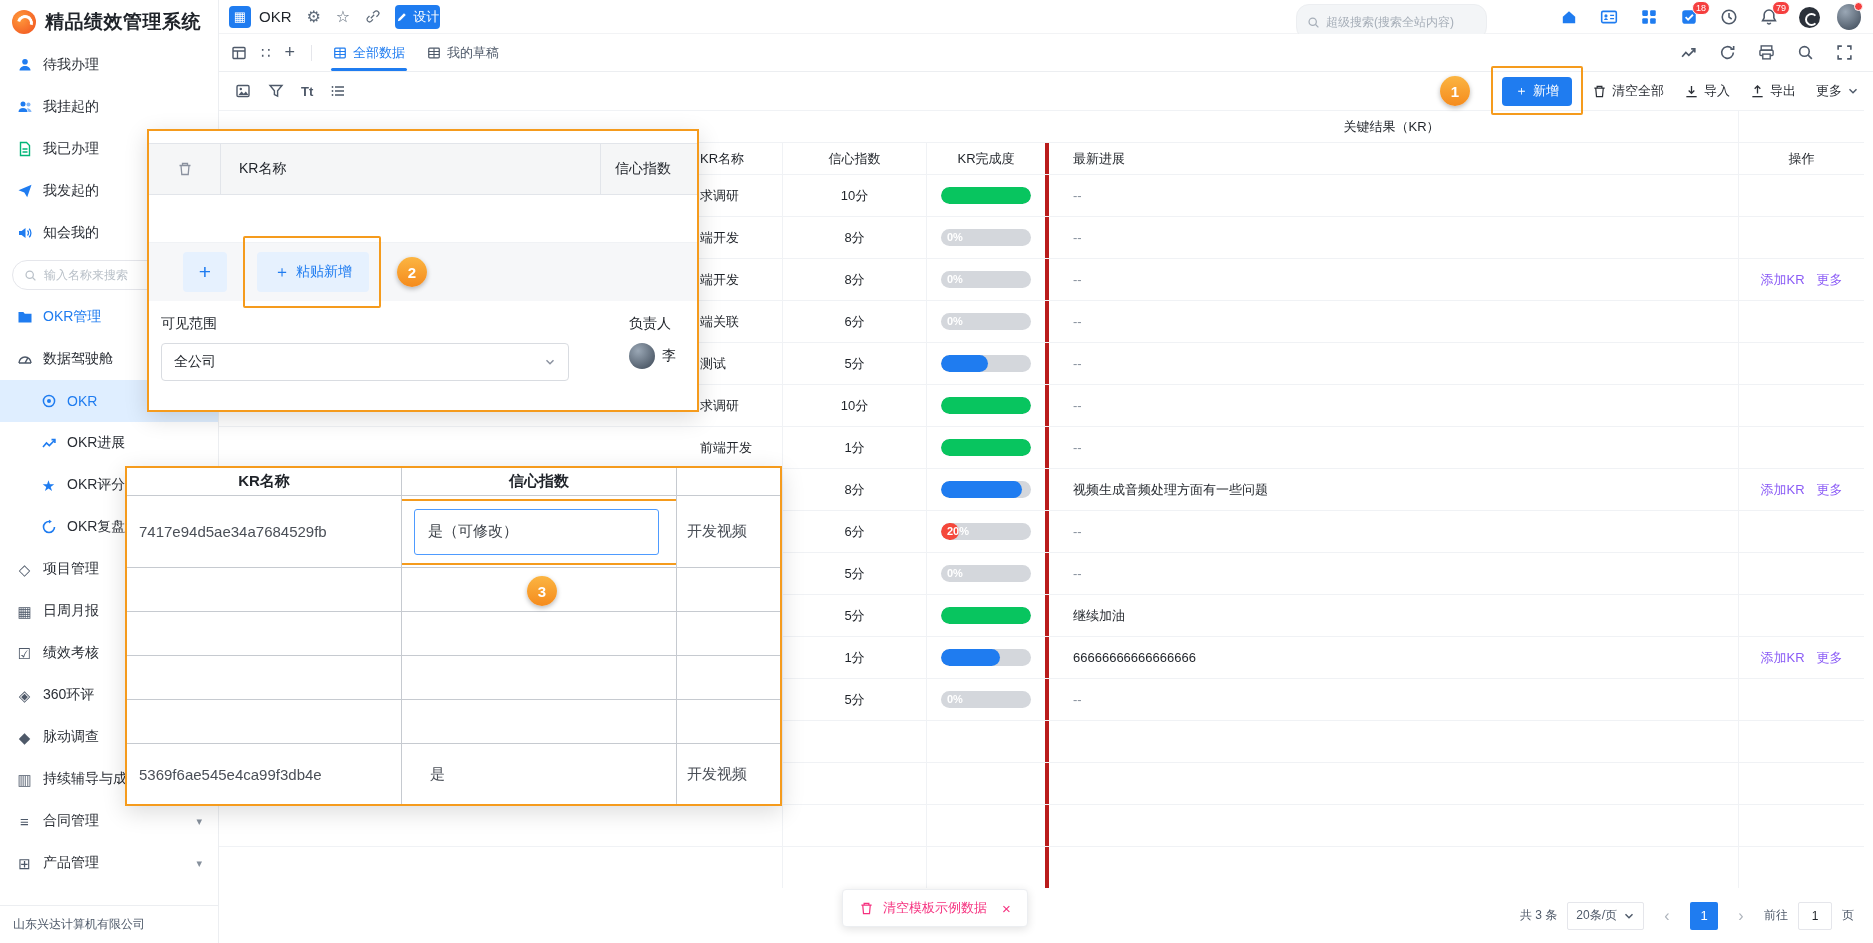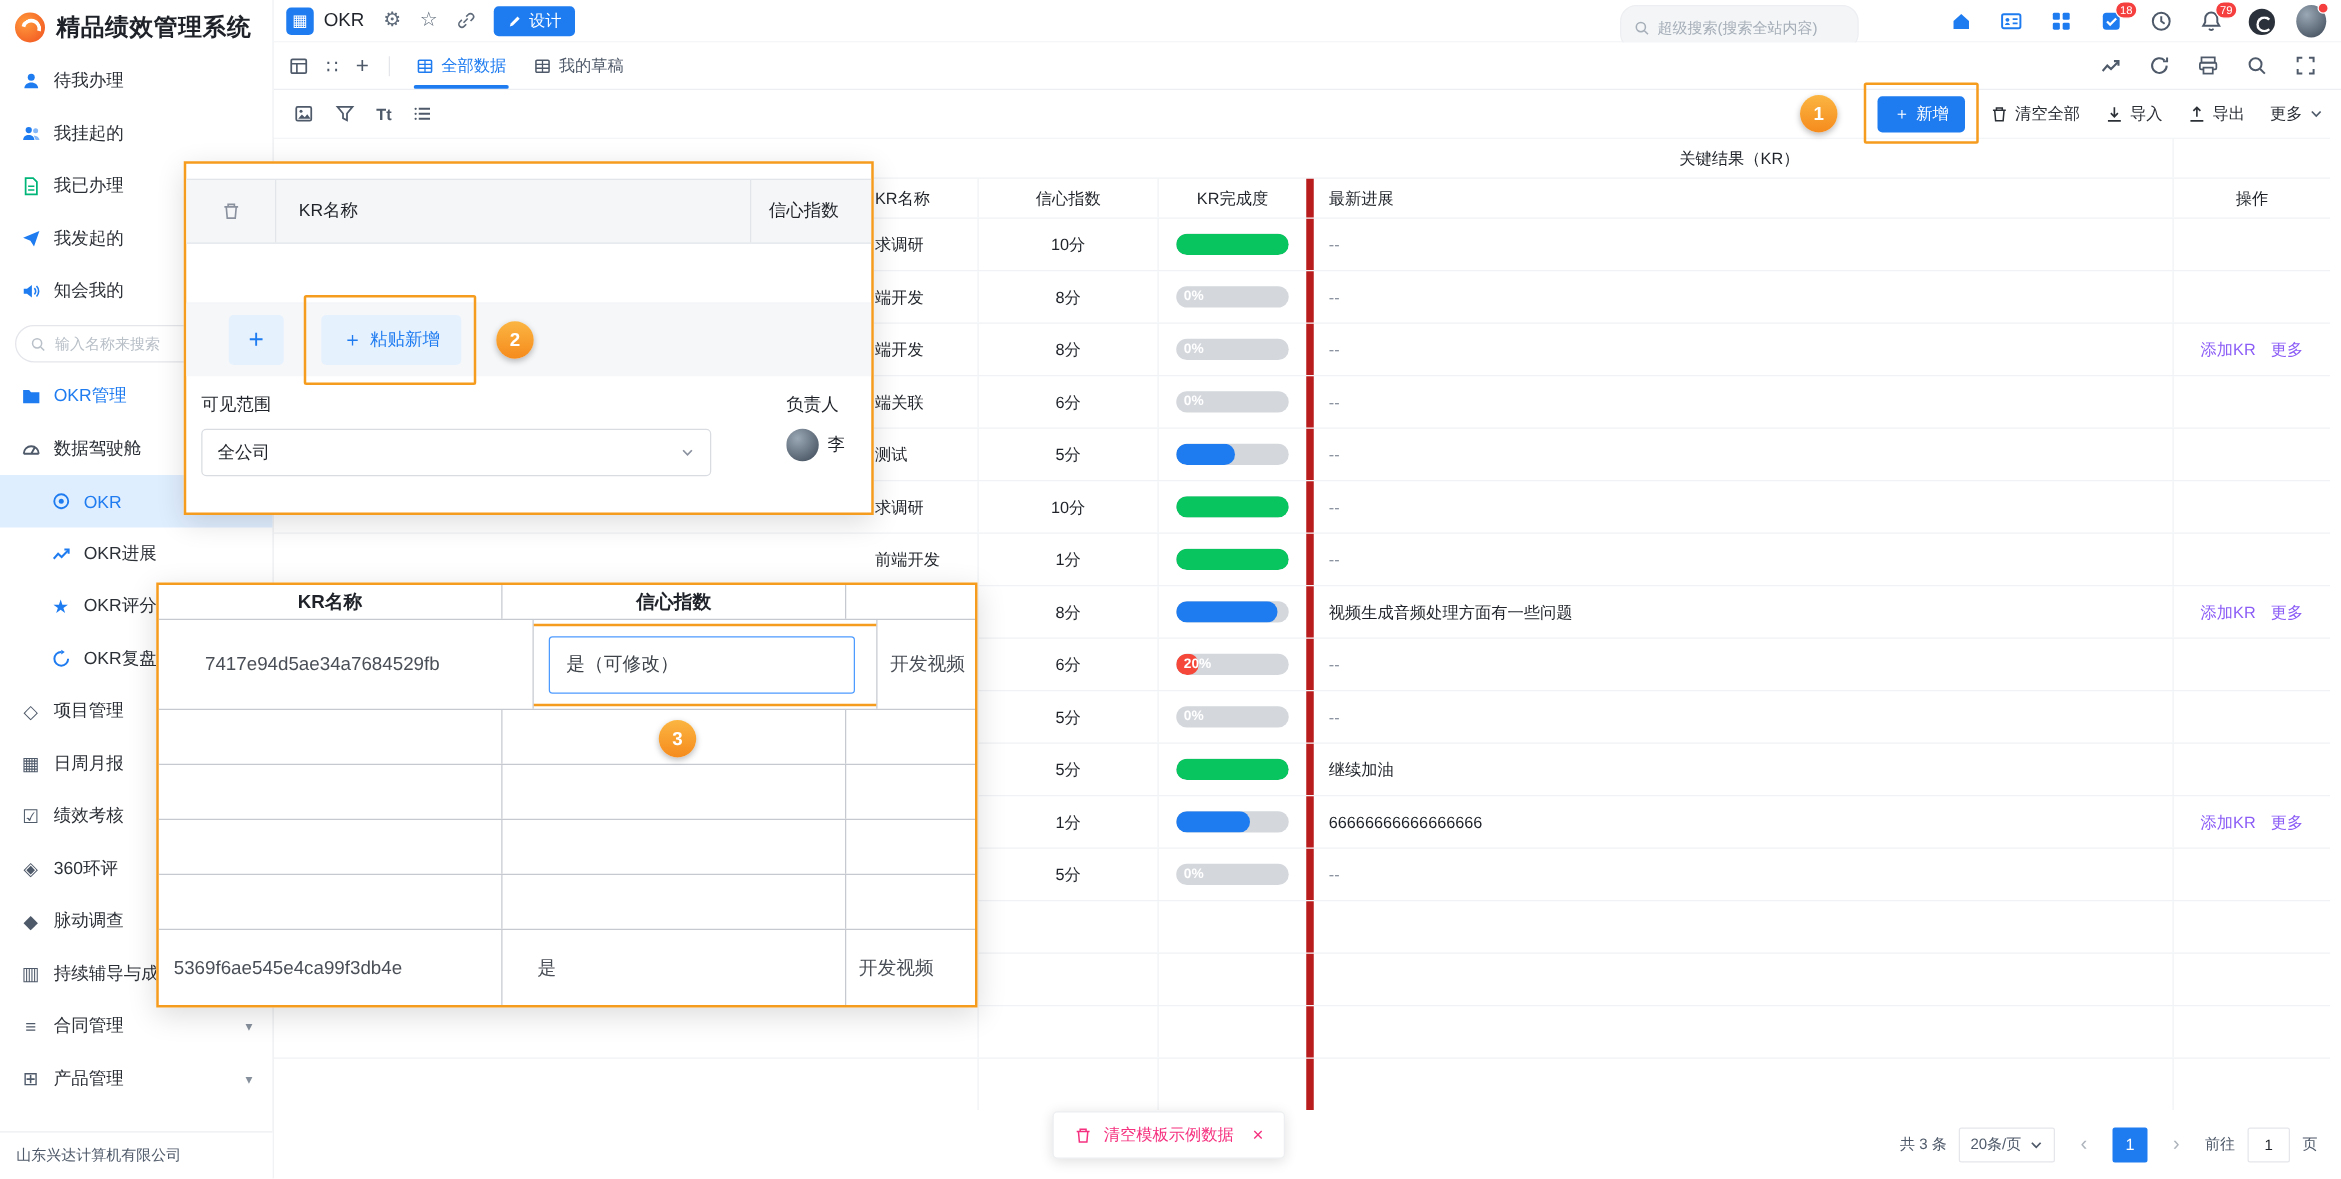--- a/index.html
+++ b/index.html
@@ -28,21 +28,21 @@
   .side-search { margin:6px 12px; height:30px; border:1px solid #e5e6eb; border-radius:15px; display:flex; align-items:center; gap:7px; padding:0 11px; color:#b9c0c8; font-size:12px; }
   .side-search .svgi { width:13px; height:13px; color:#b9c0c8; }
   .company { position:absolute; bottom:0; left:0; width:100%; height:38px; border-top:1px solid #eceef1; display:flex;  align-items:center; padding:0 13px; font-size:12px; color:#4e5969; background:#fff; }
 
   
   .topbar { position:absolute; left:219px; top:0; width:1654px; height:34px; display:flex; align-items:center; padding-left:10px; gap:15px; border-bottom:1px solid #f2f3f5; background:#fff; z-index:6; }
   .app-chip { display:flex; align-items:center; gap:8px; }
   .app-chip .sq { width:22px; height:22px; border-radius:4px; background:#1f7cf0; color:#fff; display:flex; align-items:center; justify-content:center; font-size:13px; }
   .app-chip .nm { font-size:15px; color:#1f2329; }
   .top-ic { color:#5f6b7a; font-size:16px; line-height:1; display:flex; align-items:center; cursor:pointer; }
-  .btn-design { height:24px; background:#1f7cf0; color:#fff; border:none; border-radius:4px; padding:0 11px; font-size:13px; display:flex; align-items:center; gap:5px; cursor:pointer; font-family:Liberation Sans, sans-serif; }
+  .btn-design { height:24px; background:#1f7cf0; color:#fff; border:none; border-radius:4px; padding:0 1px; font-size:13px; display:flex; align-items:center; gap:5px; cursor:pointer; font-family:Liberation Sans, sans-serif; }
   .btn-design .svgi { width:12px; height:12px; }
   .top-search { position:absolute; left:1077px; top:4px; width:191px; height:36px; border-radius:13px; background:#f3f5f7; border:1px solid #eceef1; display:flex; align-items:center; gap:6px; padding:0 10px; color:#a6aeb8; font-size:12px; }
   .top-search .svgi { width:13px; height:13px; }
   .top-icons { position:absolute; right:12px; top:0; height:34px; display:flex; align-items:center; gap:16px; }
   .tico { position:relative; display:flex; align-items:center; justify-content:center; width:24px; height:24px; cursor:pointer; }
   .tico .svgi { width:18px; height:18px; }
   .badge { position:absolute; top:-4px; right:-9px; min-width:16px; height:14px; background:#f53f3f; color:#fff; border-radius:8px; font-size:9px; display:flex; align-items:center; justify-content:center; padding:0 3px; border:1px solid #fff; }
   .theme-circle { width:21px; height:21px; border-radius:50%; background:#2b313a; position:relative; }
   .theme-circle::after { content:""; position:absolute; left:6px; top:6px; width:9px; height:9px; border-radius:50%; border:2px solid #fff; border-right-color:transparent; }
   .avatar { width:26px; height:26px; border-radius:50%; background:radial-gradient(circle at 35% 30%, #9aa7b5, #3a4654); position:relative; }
@@ -88,21 +88,21 @@
 
   
   .maintable { position:absolute; left:219px; top:110px; width:1645px; border-top:1px solid #f0f2f5; background:#fff; font-size:13px; }
   .trow { display:flex; height:42px; border-bottom:1px solid #f0f2f5; }
   .trow.hdr, .trow.grp { height:32px; }
   .cell { height:100%; display:flex; align-items:center; overflow:hidden; white-space:nowrap; }
   .cell.lead { width:331px; }
   .cell.name { width:232px; padding-left:150px; }
   .cell.conf { width:144px; justify-content:center; border-left:1px solid #f0f2f5; }
   .cell.comp { width:119px; justify-content:center; border-left:1px solid #f0f2f5; }
-  .cell.prog { width:693px; padding:0 12px; border-left:6px solid #b91c1c; }
+  .cell.prog { width:693px; padding:0 24px; border-left:4px solid #b91c1c; }
   .cell.act  { width:126px; justify-content:center; gap:12px; border-left:1px solid #f0f2f5; }
   .trow.grp .cell { border-left:none; }
   .trow.grp .cell.gspan { width:826px; }
   .trow.grp .cell.prog { justify-content:center; padding:0; }
   .trow.grp .cell.act { border-left:1px solid #f0f2f5; }
   .muted { color:#86909c; }
   .lnk { color:#8b5cf6; cursor:pointer; text-decoration:none; }
   .lnks { display:flex; gap:12px; }
   .bar { position:relative; width:90px; height:17px; border-radius:9px; background:#d4d7dc; overflow:hidden; font-size:11px; display:block; flex:none; }
   .bar .fill { display:flex; height:100%; border-radius:9px; align-items:center; justify-content:flex-end; }
@@ -147,21 +147,21 @@
   .owner { display:flex; align-items:center; gap:7px; margin-top:2px; white-space:nowrap; }
 
   .d2 { left:125px; top:466px; width:657px; height:340px; }
   .d2-row { display:flex; border-bottom:1px solid #c6cad0; }
   .d2c { border-right:1px solid #c6cad0; display:flex; align-items:center; overflow:hidden; white-space:nowrap; }
   .d2c.c1 { width:275px; padding-left:12px; }
   .d2c.c2 { width:275px; }
   .d2c.c3 { flex:1; padding-left:10px; border-right:none; }
   .d2-row.head { height:28px; font-weight:bold; font-size:15px; }
   .d2-row.head .d2c { justify-content:center; padding-left:0; }
-  .d2-row.r1 { height:72px;padding-left:25px; }
+  .d2-row.r1 { height:72px; }
   .d2-row.blank { height:44px; }
   .d2-row.r2 { height:60px; border-bottom:none; }
   .uuid { font-size:15px; color:#4a4f57; }
   .d2txt { font-size:15px; color:#4a4f57; }
   .inp-wrap { position:relative; margin-left:12px; }
   .d2-input { width:245px; height:46px; border:1.5px solid #4e9bff; border-radius:3px; background:#fff; display:flex; align-items:center; padding-left:13px; font-size:15px; color:#3f444b; }
   .yes { font-size:15px; color:#4a4f57; padding-left:28px; }
 </style>
 </head>
 <body>

